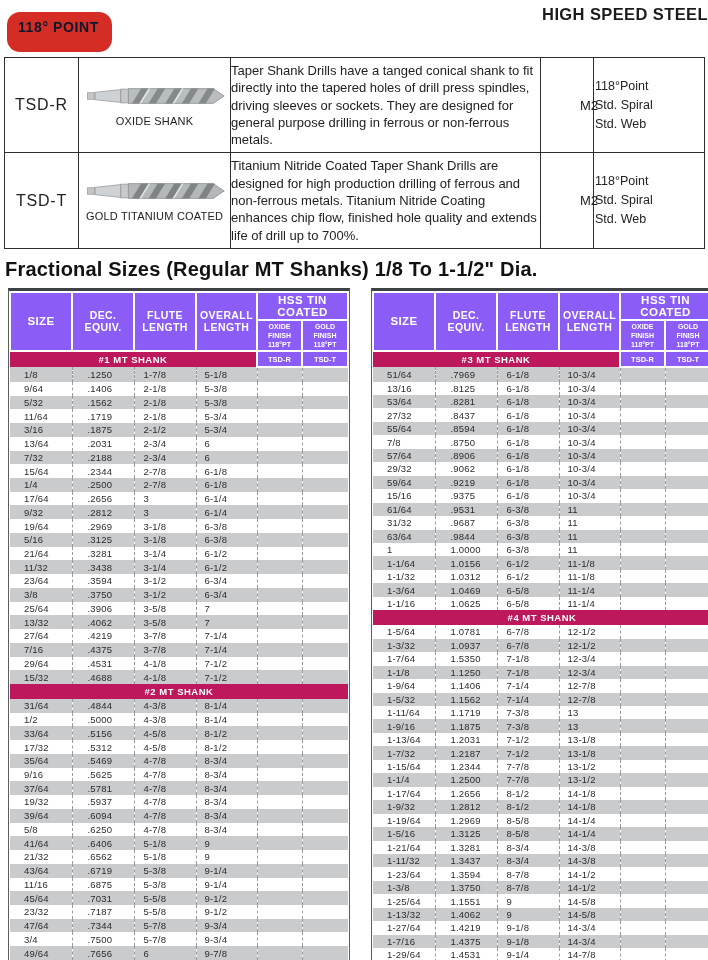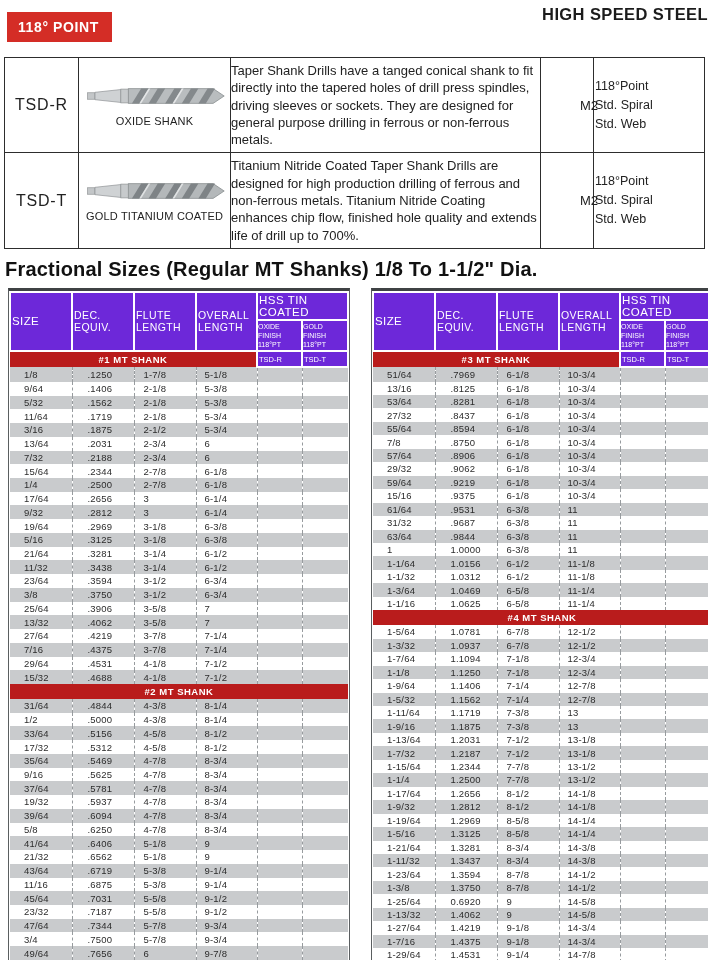--- a/index.html
+++ b/index.html
@@ -6,22 +6,22 @@
   body{
     width:708px;height:960px;overflow:hidden;background:#ffffff;
     font-family:"Liberation Sans",sans-serif;color:#1c1c1c;
     -webkit-font-smoothing:antialiased;
   }
   .page{position:relative;width:708px;height:960px;background:#fff;}
 
   
   .masthead{position:relative;height:57px;}
   .badge{
-    position:absolute;left:7px;top:12px;background:#d42d26;color:#ffffff;
-    font-weight:bold;font-size:14px;letter-spacing:.6px;padding:7px 13px 7px 11px;
+    position:absolute;left:7px;top:12px;background:#d42d26;color:#0f172a;
+    font-weight:bold;font-size:14px;letter-spacing:.6px;padding:7px 13px 17px 11px;border-radius:13px;
   }
   .title1{text-align:right;font-weight:bold;font-size:16.5px;letter-spacing:.4px;padding-top:5px;}
   .title2{text-align:center;font-weight:bold;font-size:25px;letter-spacing:.6px;margin-top:-1px;}
 
   
   .pt{border-collapse:collapse;table-layout:fixed;width:700px;margin:0 4px;}
   .pt td{border:1.6px solid #2d2d2d;vertical-align:middle;}
   .pt .hd{
     background:#7b7f82;color:#fff;font-weight:bold;font-size:12.5px;text-align:center;
     white-space:pre-line;height:42px;line-height:1.3;letter-spacing:.3px;
@@ -37,31 +37,31 @@
   
   .sect{font-weight:bold;font-size:20px;margin:9px 0 7px 5px;letter-spacing:.2px;color:#111;}
 
   
   .tables{display:flex;gap:21px;margin-left:8px;}
   .tbl-wrap{border:1px solid #5a5e60;border-top:3px solid #3f4244;background:#fff;}
   table.size-table{border-collapse:collapse;table-layout:fixed;width:338px;}
   .size-table td{overflow:hidden;white-space:pre-line;}
 
   .hcell{
-    background:#6d28d9;color:#fff;font-weight:normal;text-align:left;
+    background:#8b5cf6;color:#fff;font-weight:bold;text-align:center;
     border:2px solid #fff;vertical-align:middle;
   }
   .hcell.main{font-size:10.5px;line-height:1.15;letter-spacing:.4px;margin-top:22px;}
   .hcell.size{font-size:11.5px;}
   .hcell.group{font-size:11.5px;height:15px;letter-spacing:.5px;}
   .hcell.sub{font-size:7px;line-height:1.3;height:26px;padding:1px 0;}
   .hcell.tsd{font-size:7.5px;height:12px;border-top:2px solid #fff;}
 
   .banner{
-    background:#b91c1c;color:#fff;font-weight:bold;font-size:9.5px;
+    background:#be185d;color:#fff;font-weight:bold;font-size:9.5px;
     text-align:center;letter-spacing:.5px;height:13px;vertical-align:middle;
   }
   .banner.first{border-right:2px solid #fff;border-top:2px solid #fff;}
 
   .drow td{
     font-size:9.5px;color:#2c2c2c;padding:0;vertical-align:middle;
     background:#fff;letter-spacing:.2px;
   }
   .drow.alt td{background:#c9cbcd;}
   .drow td + td{border-left:1px dashed #979b9e;}
@@ -729,21 +729,21 @@
             <tr class="drow alt">
               <td class="dcell c0">1-3/32</td>
               <td class="dcell c1">1.0937</td>
               <td class="dcell c2">6-7/8</td>
               <td class="dcell c3">12-1/2</td>
               <td class="dcell c4"></td>
               <td class="dcell c5"></td>
             </tr>
             <tr class="drow">
               <td class="dcell c0">1-7/64</td>
-              <td class="dcell c1">1.1094</td>
+              <td class="dcell c1">1.5350</td>
               <td class="dcell c2">7-1/8</td>
               <td class="dcell c3">12-3/4</td>
               <td class="dcell c4"></td>
               <td class="dcell c5"></td>
             </tr>
             <tr class="drow alt">
               <td class="dcell c0">1-1/8</td>
               <td class="dcell c1">1.1250</td>
               <td class="dcell c2">7-1/8</td>
               <td class="dcell c3">12-3/4</td>
@@ -873,21 +873,21 @@
             <tr class="drow alt">
               <td class="dcell c0">1-3/8</td>
               <td class="dcell c1">1.3750</td>
               <td class="dcell c2">8-7/8</td>
               <td class="dcell c3">14-1/2</td>
               <td class="dcell c4"></td>
               <td class="dcell c5"></td>
             </tr>
             <tr class="drow">
               <td class="dcell c0">1-25/64</td>
-              <td class="dcell c1">0.6920</td>
+              <td class="dcell c1">1.1551</td>
               <td class="dcell c2">9</td>
               <td class="dcell c3">14-5/8</td>
               <td class="dcell c4"></td>
               <td class="dcell c5"></td>
             </tr>
             <tr class="drow alt">
               <td class="dcell c0">1-13/32</td>
               <td class="dcell c1">1.4062</td>
               <td class="dcell c2">9</td>
               <td class="dcell c3">14-5/8</td>

